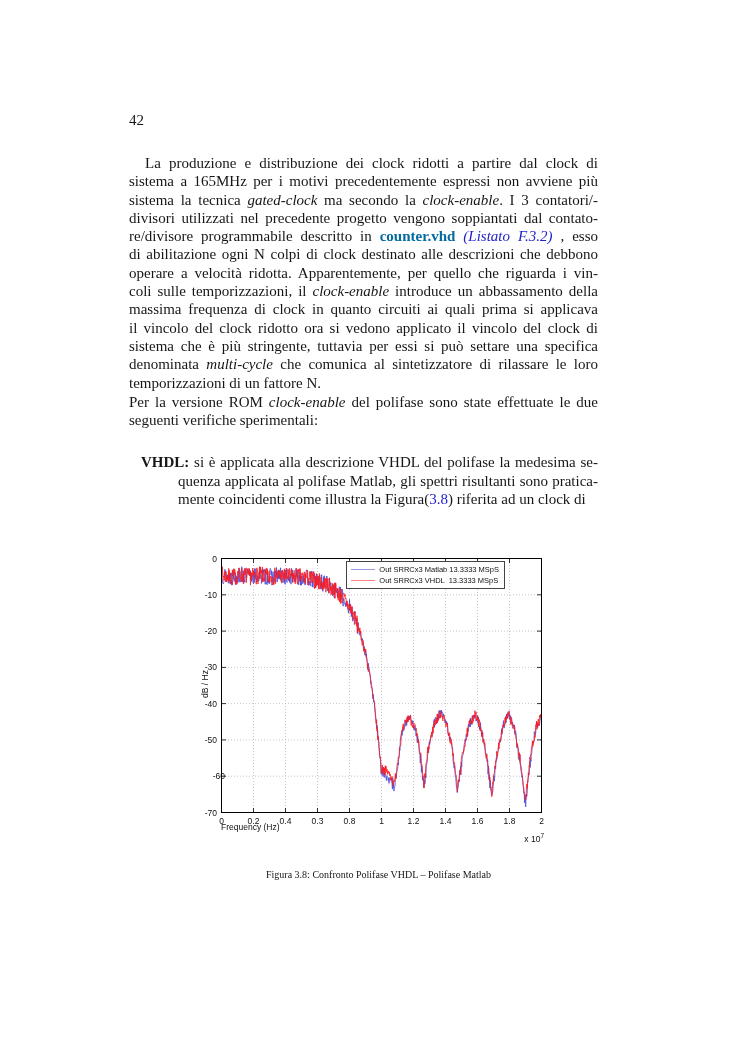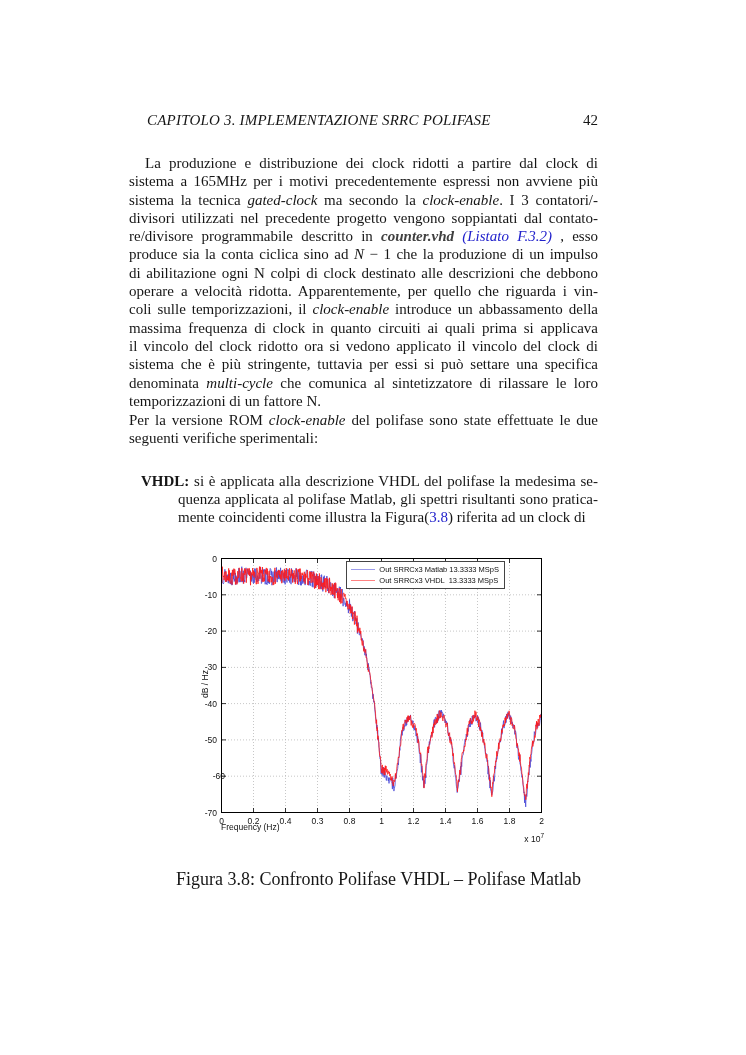--- a/index.html
+++ b/index.html
@@ -17,21 +17,21 @@
   .para.indent .line:first-child{text-indent:16px;}
   .item .line.firstline{padding-left:12px;}
   .item .line.cont{padding-left:49px;}
   .heading{font-weight:bold;font-size:15.2px;margin:5px 0 9px 2px;}
   .heading .num{margin-right:14px;}
   .p2{margin-top:1px;}
   .item{margin-top:24px;}
   .ri{font-style:italic;margin-top:9px;}
   .rb{font-weight:bold;}
   .rl{color:#2222cc;}
-  .rlb{color:#404040;font-weight:bold;font-style:italic;}
+  .rlb{color:#0369a1;font-weight:bold;}
   .rli{color:#2222cc;font-style:italic;}
   
   .figwrap{position:absolute;left:0;top:0;width:746px;height:0;}
   .plotbox{position:absolute;left:221px;top:558px;width:288px;height:255px;}
   .plotbox svg{position:absolute;left:0;top:0;}
   .grid{stroke:#b9b9b9;stroke-width:0.8;stroke-dasharray:1 2;}
   .tick{stroke:#000;stroke-width:0.8;}
   .legend{position:absolute;top:3px;right:4px;border:1px solid #444;background:#fff;
           padding:2px 5px 2px 4px;font-family:"Liberation Sans",sans-serif;
           font-size:7.5px;line-height:11px;color:#111;z-index:3;}
@@ -40,40 +40,38 @@
   .legend-label{white-space:pre;}
   .ticklab{position:absolute;font-family:"Liberation Sans",sans-serif;font-size:8.5px;color:#111;}
   .ytick{width:26px;text-align:right;}
   .xtick{width:30px;text-align:center;}
   .axlabel{position:absolute;font-family:"Liberation Sans",sans-serif;font-size:8.5px;color:#111;}
   .ylab{left:160px;top:679px;width:90px;text-align:center;transform:rotate(-90deg);transform-origin:50% 50%;}
   .xlab{left:221px;top:822px;width:321px;}
   .xscale{left:492px;top:832px;width:52px;text-align:right;}
   .xscale sup{font-size:6.5px;}
   
-  .caption{position:absolute;left:144px;top:869px;width:469px;text-align:center;font-size:18px;font-family:Liberation Serif, serif;}
+  .caption{position:absolute;left:144px;top:869px;width:469px;text-align:center;font-size:10px;font-family:Liberation Serif, serif;}
 </style>
 </head>
 <body>
 
 <div class="page">
 
   <div class="runhead">
-    <span class="chap">CAPITOLO 3.  IMPLEMENTAZIONE SRRC POLIFASE</span>
     <span class="pnum">42</span>
   </div>
 
   <div class="textblock" id="textblock">
       <div class="para indent">
         <div class="line"><span>La produzione e distribuzione dei clock ridotti a partire dal clock di</span></div>
         <div class="line"><span>sistema a 165MHz per i motivi precedentemente espressi non avviene più</span></div>
         <div class="line"><span>sistema la tecnica </span><span class="ri">gated-clock</span><span> ma secondo la </span><span class="ri">clock-enable</span><span>. I 3 contatori/-</span></div>
         <div class="line"><span>divisori utilizzati nel precedente progetto vengono soppiantati dal contato-</span></div>
         <div class="line"><span>re/divisore programmabile descritto in </span><span class="rlb">counter.vhd</span><span> </span><span class="rli">(Listato F.3.2)</span><span> , esso</span></div>
-        <div class="line"><span>produce sia la conta ciclica sino ad </span><span class="ri">N</span><span> − 1 che la produzione di un impulso</span></div>
         <div class="line"><span>di abilitazione ogni N colpi di clock destinato alle descrizioni che debbono</span></div>
         <div class="line"><span>operare a velocità ridotta. Apparentemente, per quello che riguarda i vin-</span></div>
         <div class="line"><span>coli sulle temporizzazioni, il </span><span class="ri">clock-enable</span><span> introduce un abbassamento della</span></div>
         <div class="line"><span>massima frequenza di clock in quanto circuiti ai quali prima si applicava</span></div>
         <div class="line"><span>il vincolo del clock ridotto ora si vedono applicato il vincolo del clock di</span></div>
         <div class="line"><span>sistema che è più stringente, tuttavia per essi si può settare una specifica</span></div>
         <div class="line"><span>denominata </span><span class="ri">multi-cycle</span><span> che comunica al sintetizzatore di rilassare le loro</span></div>
         <div class="line last"><span>temporizzazioni di un fattore N.</span></div>
       </div>
       <div class="para p2">

